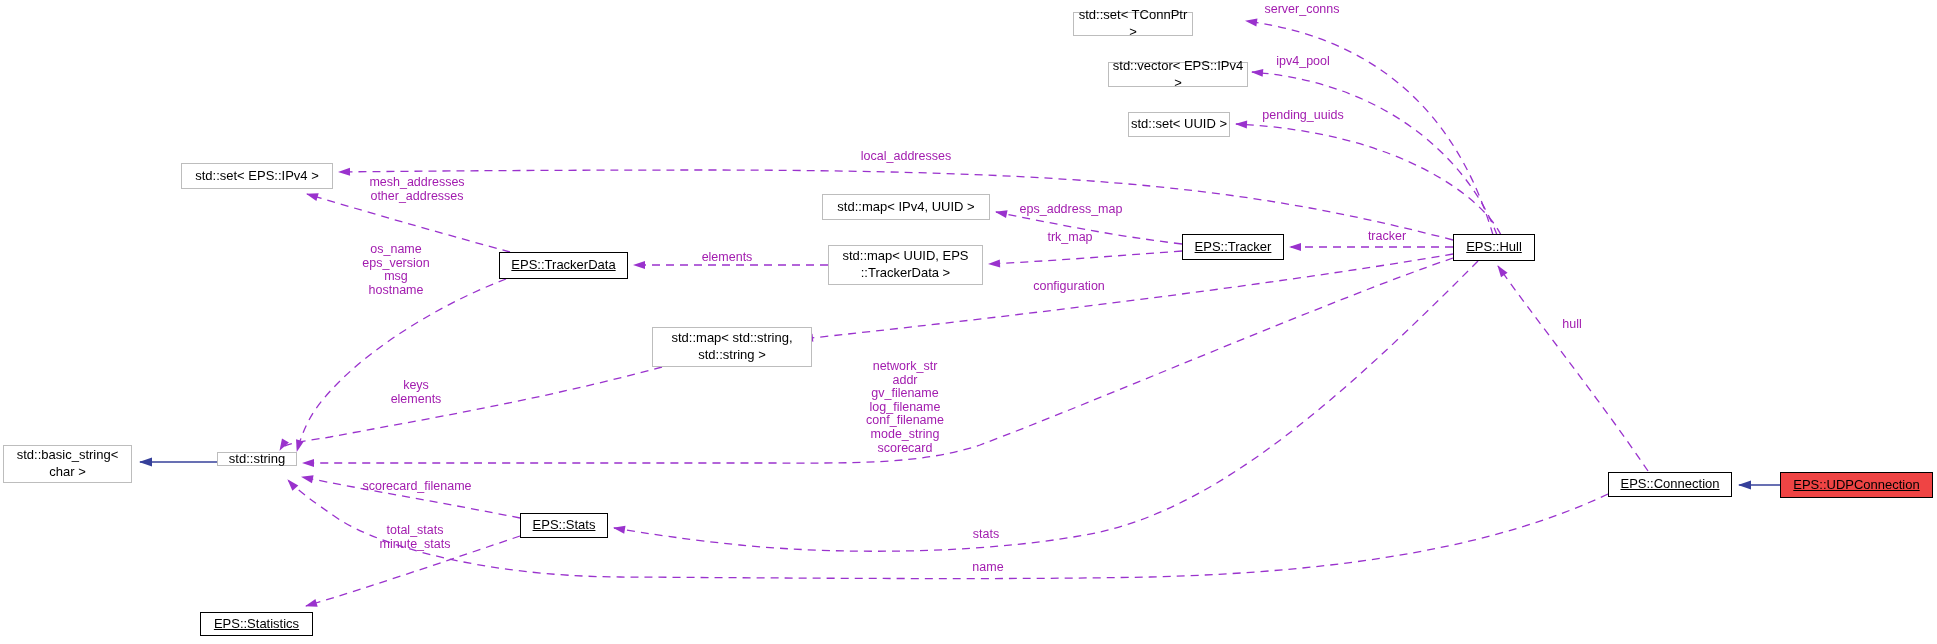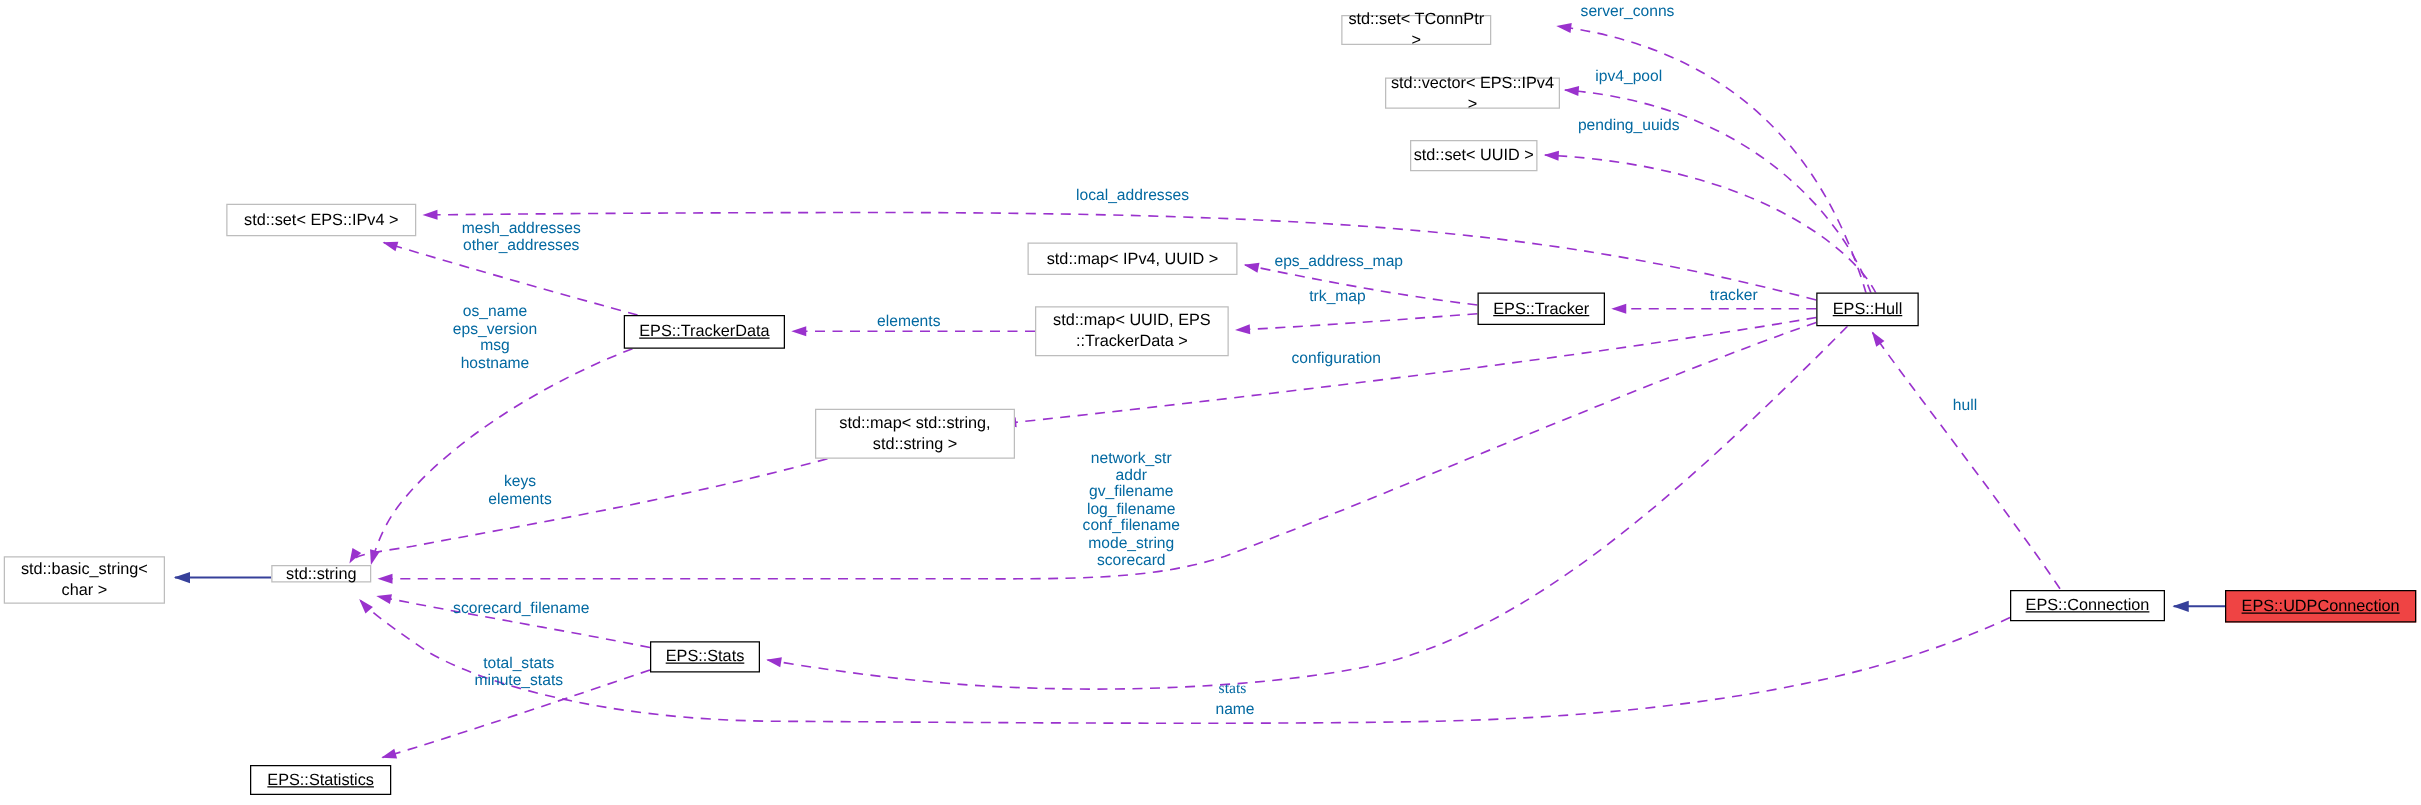--- a/index.html
+++ b/index.html
@@ -8,21 +8,21 @@
   svg.edges{position:absolute;left:0;top:0;width:1937px;height:644px;}
   .edge-dashed{fill:none;stroke:#9a32cd;stroke-width:1.3;stroke-dasharray:8 6;}
   .edge-solid{fill:none;stroke:#36409a;stroke-width:1.5;}
   .node{position:absolute;display:flex;align-items:center;justify-content:center;
         text-align:center;font-size:13px;color:#000;background:#fff;
         white-space:pre-line;line-height:1.3;box-sizing:border-box;}
   .node.stl{border:1px solid #bdbdbd;}
   .node.cls{border:1.5px solid #000;text-decoration:underline;}
   .node.current{background:#ef4444;border:1.5px solid #000;}
   .elabel{position:absolute;transform:translateX(-50%);font-size:12.5px;
-          line-height:13.6px;color:#0369a1;text-align:center;white-space:pre-line;}
+          line-height:13.6px;color:#a21caf;text-align:center;white-space:pre-line;}
 </style>
 </head>
 <body>
 
 <div class="canvas">
   <svg class="edges" viewBox="0 0 1937 644" xmlns="http://www.w3.org/2000/svg">
     <defs>
       <marker id="arrowP" markerWidth="14" markerHeight="10" refX="12" refY="5" orient="auto" markerUnits="userSpaceOnUse">
         <path d="M1,1 L13,5 L1,9 z" fill="#9a32cd"></path>
       </marker>
@@ -70,21 +70,21 @@
 char &gt;</div>
       <div class="node stl" style="left: 217px; top: 452px; width: 80px; height: 14px;">std::string</div>
       <div class="node cls" style="left: 520px; top: 513px; width: 88px; height: 25px;">EPS::Stats</div>
       <div class="node cls" style="left: 200px; top: 612px; width: 113px; height: 24px;">EPS::Statistics</div>
       <div class="node cls" style="left: 1608px; top: 472px; width: 124px; height: 25px;">EPS::Connection</div>
       <div class="node cls current" style="left: 1780px; top: 472px; width: 153px; height: 26px;">EPS::UDPConnection</div>
     </div>
   <div id="label-layer">
       <div class="elabel" style="left: 1302px; top: 3px;">server_conns</div>
       <div class="elabel" style="left: 1303px; top: 55px;">ipv4_pool</div>
-      <div class="elabel" style="left: 1303px; top: 94px;">pending_uuids</div>
+      <div class="elabel" style="left: 1303px; top: 109px;">pending_uuids</div>
       <div class="elabel" style="left: 906px; top: 150px;">local_addresses</div>
       <div class="elabel" style="left: 417px; top: 176px;">mesh_addresses
 other_addresses</div>
       <div class="elabel" style="left: 1071px; top: 203px;">eps_address_map</div>
       <div class="elabel" style="left: 1070px; top: 231px;">trk_map</div>
       <div class="elabel" style="left: 1387px; top: 230px;">tracker</div>
       <div class="elabel" style="left: 727px; top: 251px;">elements</div>
       <div class="elabel" style="left: 1069px; top: 280px;">configuration</div>
       <div class="elabel" style="left: 396px; top: 243px;">os_name
 eps_version
@@ -95,17 +95,17 @@
       <div class="elabel" style="left: 905px; top: 360px;">network_str
 addr
 gv_filename
 log_filename
 conf_filename
 mode_string
 scorecard</div>
       <div class="elabel" style="left: 417px; top: 480px;">scorecard_filename</div>
       <div class="elabel" style="left: 415px; top: 524px;">total_stats
 minute_stats</div>
-      <div class="elabel" style="left: 986px; top: 544px; font-family: Liberation Serif, serif;">stats</div>
+      <div class="elabel" style="left: 986px; top: 528px;">stats</div>
       <div class="elabel" style="left: 988px; top: 561px;">name</div>
       <div class="elabel" style="left: 1572px; top: 318px;">hull</div>
     </div>
 </div>
 
 </body></html>

